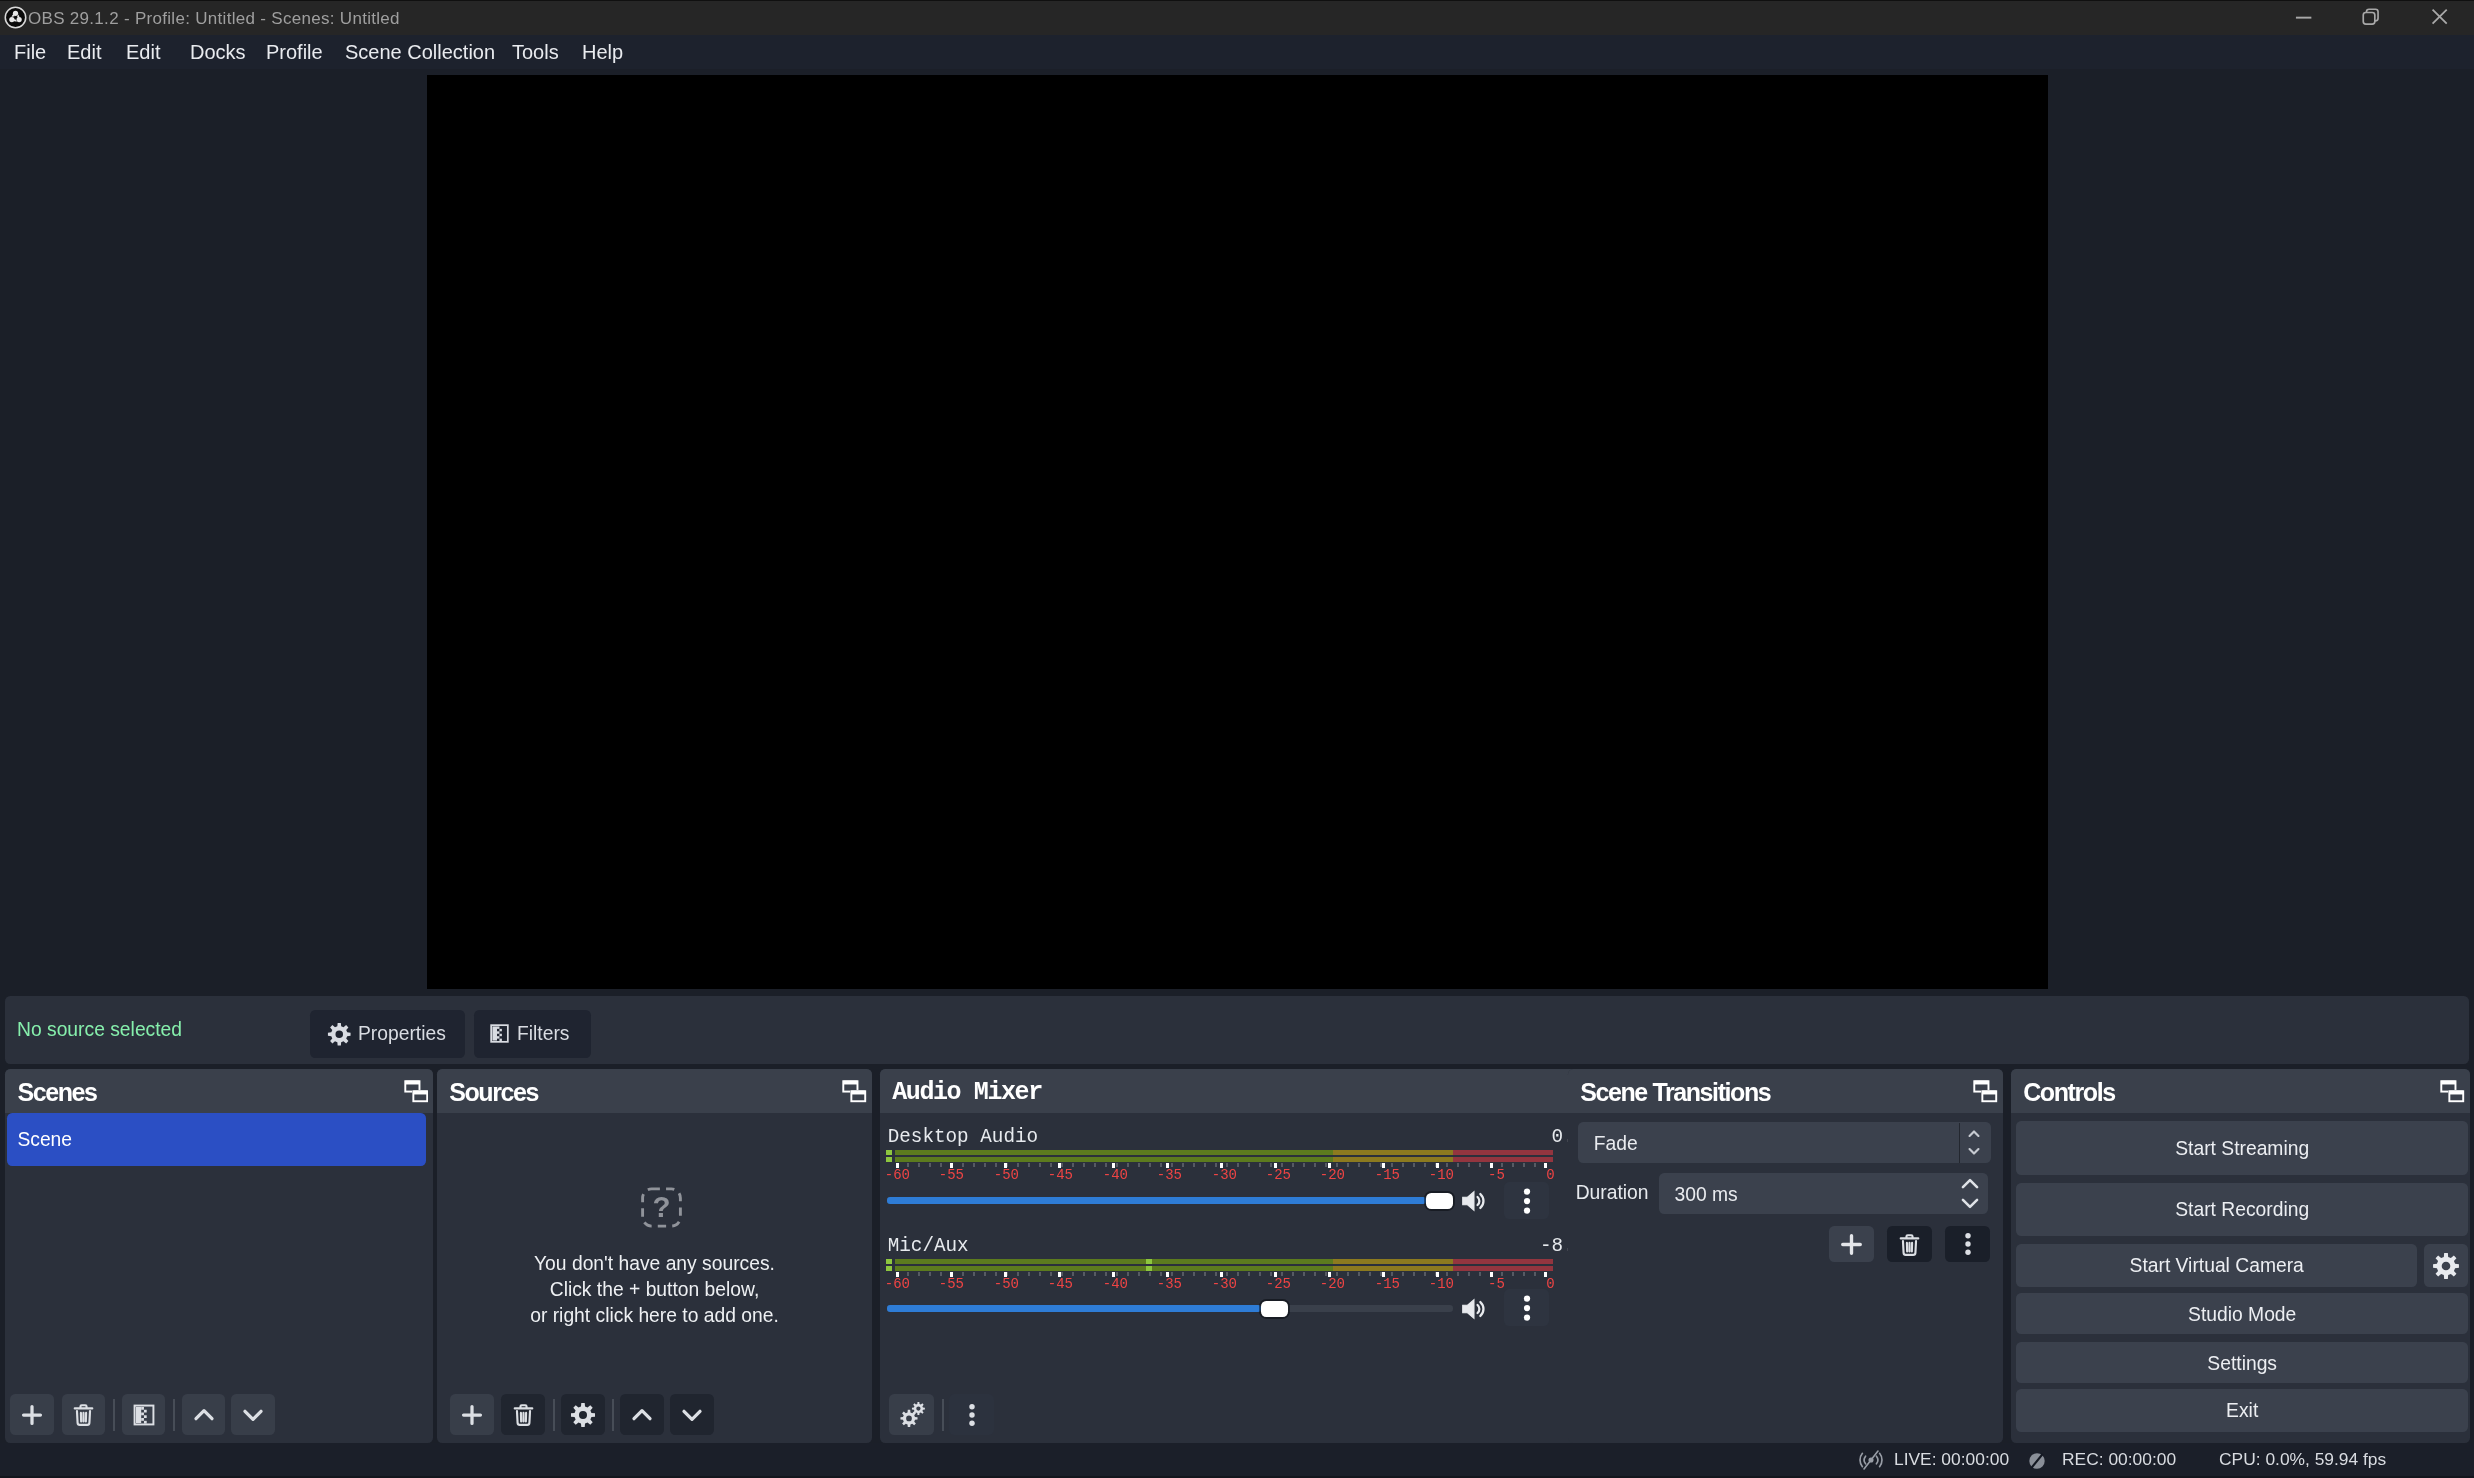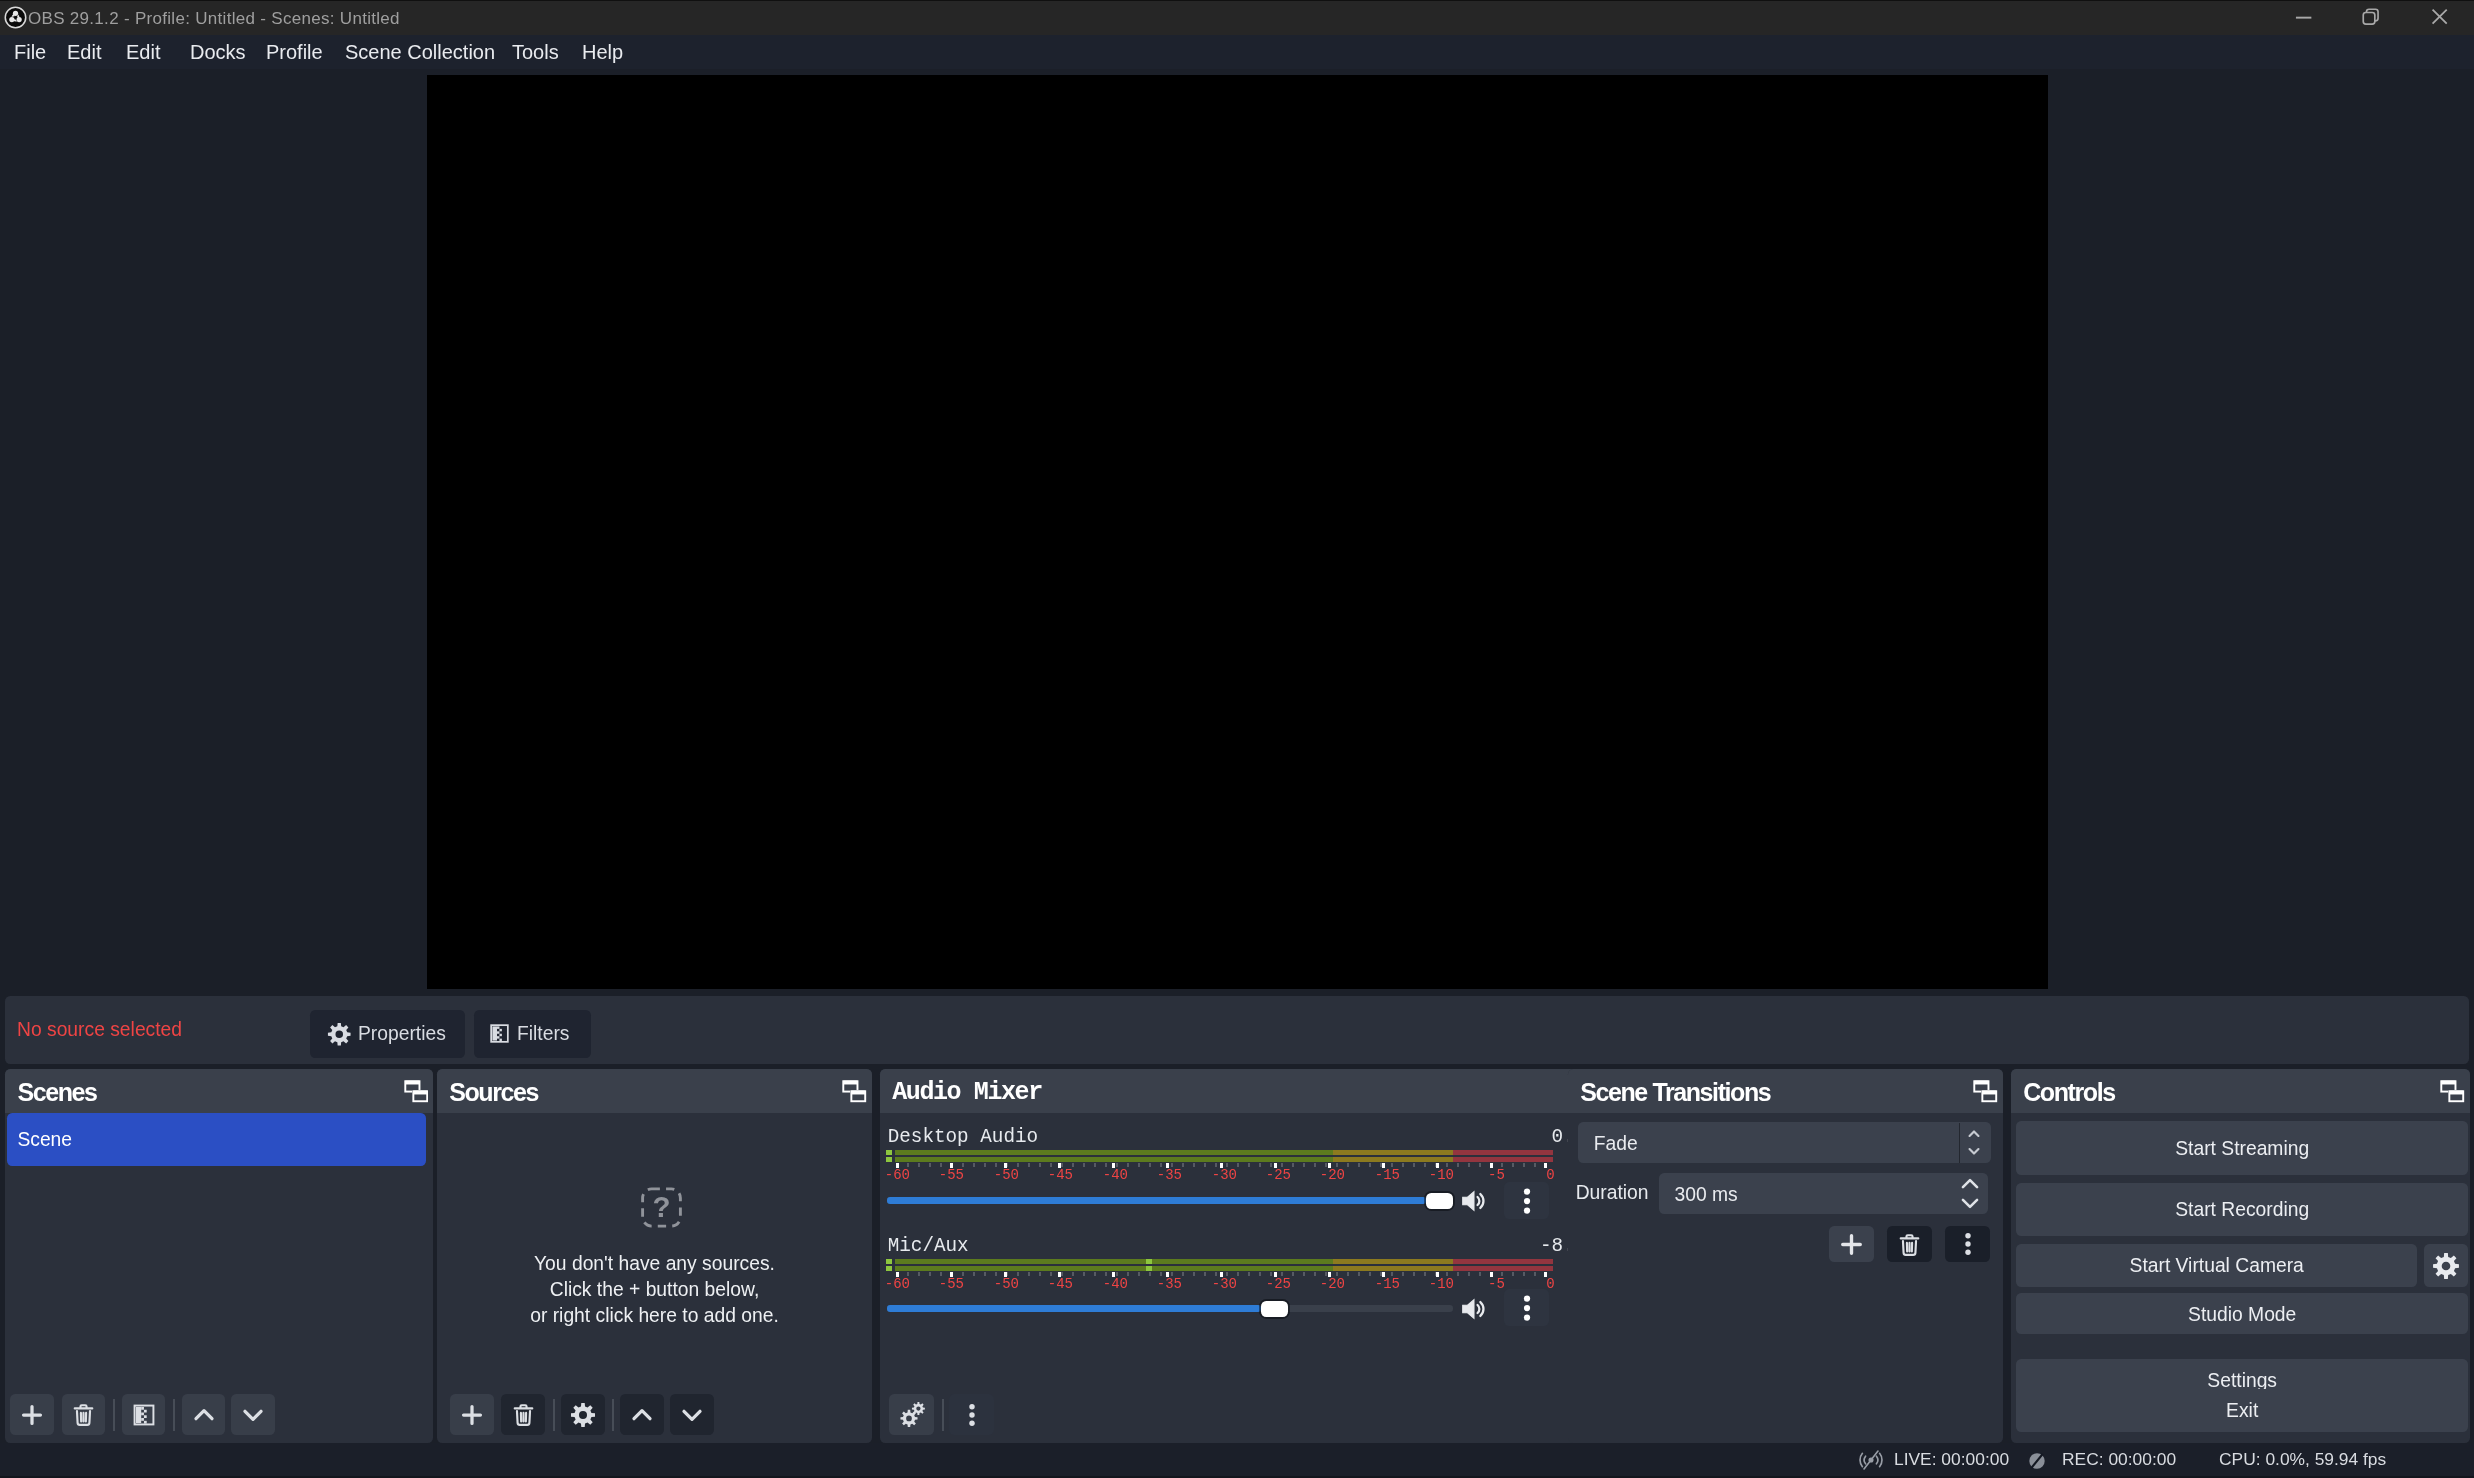--- a/index.html
+++ b/index.html
@@ -14,21 +14,21 @@
 
   
   #menubar { left:0; top:35px; width:2475px; height:34px; background:#1d222d; }
   .menu-item { position:absolute; top:35px; height:34px; line-height:35px; font-size:20px; color:#e9ebef; }
 
   
   #canvas { left:427px; top:75px; width:1621px; height:914px; background:#000; }
 
   
   #srcbar { left:5.2px; top:996px; width:2464px; height:68px; background:#2b303b; border-radius:5.2px; }
-  #nosrc { left:17px; top:996px; height:68px; line-height:68px; font-size:19.3px; color:#ef4444; }
+  #nosrc { left:17px; top:996px; height:68px; line-height:68px; font-size:19.3px; color:#86efac; }
   .barbtn { position:absolute; top:1010px; height:48px; background:#1f2430; border-radius:5.2px; color:#d9dce2; font-size:19.3px; line-height:48px; }
 
   
   .panel { position:absolute; top:1069px; height:374px; background:#2b303b; border-radius:5.2px; }
   .phead { position:absolute; left:0; top:0; right:0; height:44px; background:#3a404b; border-radius:5.2px 5.2px 0 0; }
   .phead .ptitle { position:absolute; left:12.2px; top:0; height:44px; line-height:47px; font-weight:bold; font-size:25px; letter-spacing:-1.4px; color:#fff; }
 
   
   .tbtn { position:absolute; top:325px; height:41px; background:#383e49; border-radius:5.2px; display:flex; align-items:center; justify-content:center; }
   .tbtn.dark { background:#20252f; }
@@ -428,21 +428,21 @@
     </div>
     <div class="cbtn" style="top:52px; height:54px; line-height:55px;">Start Streaming</div>
     <div class="cbtn" style="top:114px; height:53px; line-height:54px;">Start Recording</div>
     <div class="cbtn" style="top:175px; height:43px; line-height:44px; width:401px;">Start Virtual Camera</div>
     <div class="abs" style="left:413px; top:175px; width:44px; height:43px; background:#3b414d; border-radius:5.2px; display:flex; align-items:center; justify-content:center;">
         <svg width="28" height="28" viewBox="0 0 24 24">
           <use href="#g-gear" fill="#e8eaee"></use>
         </svg>
       </div>
     <div class="cbtn" style="top:224px; height:41px; line-height:43px;">Studio Mode</div>
-    <div class="cbtn" style="top:290px; height:41px; line-height:43px;">Settings</div>
+    <div class="cbtn" style="top:273px; height:41px; line-height:43px;">Settings</div>
     <div class="cbtn" style="top:320px; height:43px; line-height:44px;">Exit</div>
   </div>
   <div id="statusbar" class="abs" style="left:0; top:1443px; width:2475px; height:35px; background:#1b1f29; border-bottom:2.6px solid #13161d;"></div>
   <svg class="abs" style="left:1857px; top:1446px;" width="28" height="28" viewBox="0 0 44 44">
     <g stroke="#989da6" fill="none" stroke-width="2.6" stroke-linecap="round">
       <path d="M13.5 16 a9.5 9.5 0 0 0 0 12"></path>
       <path d="M8.5 11.5 a16.5 16.5 0 0 0 0 21"></path>
       <path d="M30.5 16 a9.5 9.5 0 0 1 0 12"></path>
       <path d="M35.5 11.5 a16.5 16.5 0 0 1 0 21"></path>
     </g>

